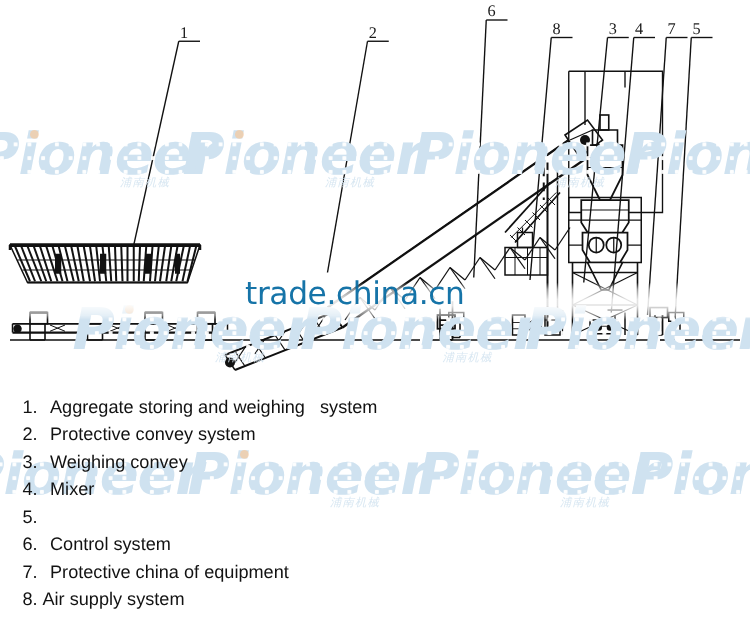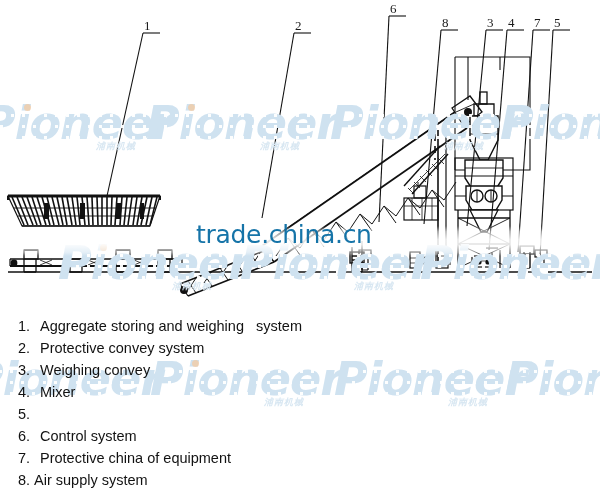--- a/index.html
+++ b/index.html
@@ -42,21 +42,21 @@
     letter-spacing: -1px;
     transform-origin: left top;
   }
   .wm-main {
     font-size: 46px;
   }
   .wm-cn {
     position: absolute;
     font-family: "DejaVu Sans", sans-serif;
     font-style: italic;
-    font-weight: 700;
+    font-weight: 400;
     font-size: 9px;
     color: #d8e7f2;
     white-space: nowrap;
     letter-spacing: 1px;
   }
   .wm-dots {
     position: absolute;
     width: 150px;
     height: 34px;
     background-image:

